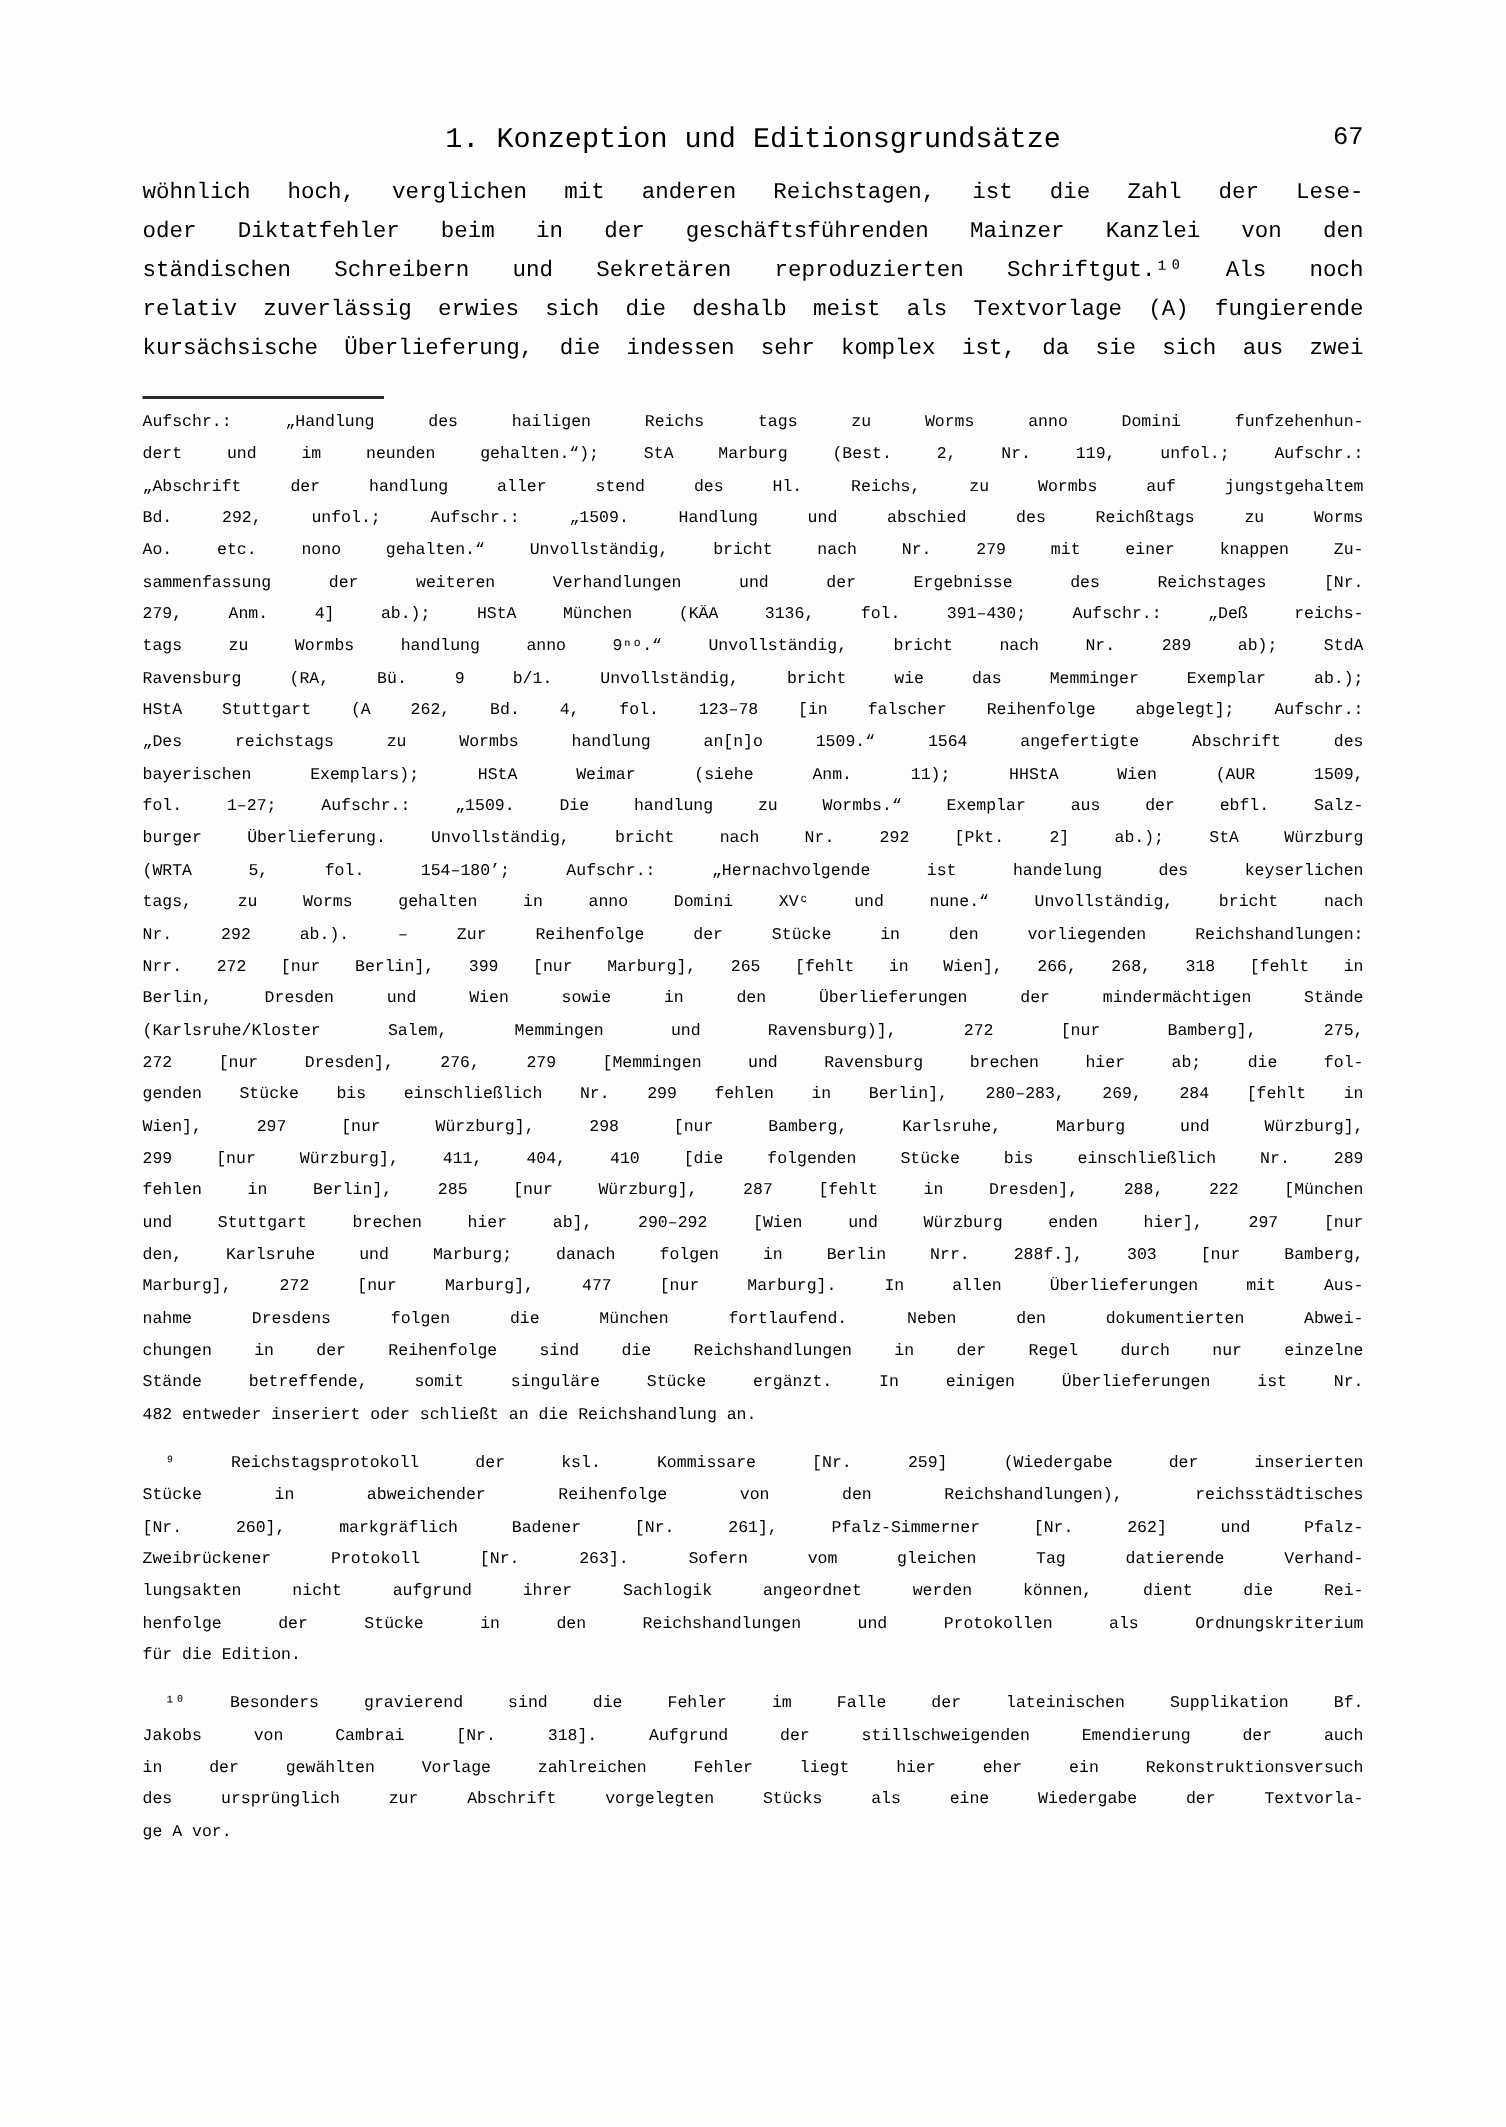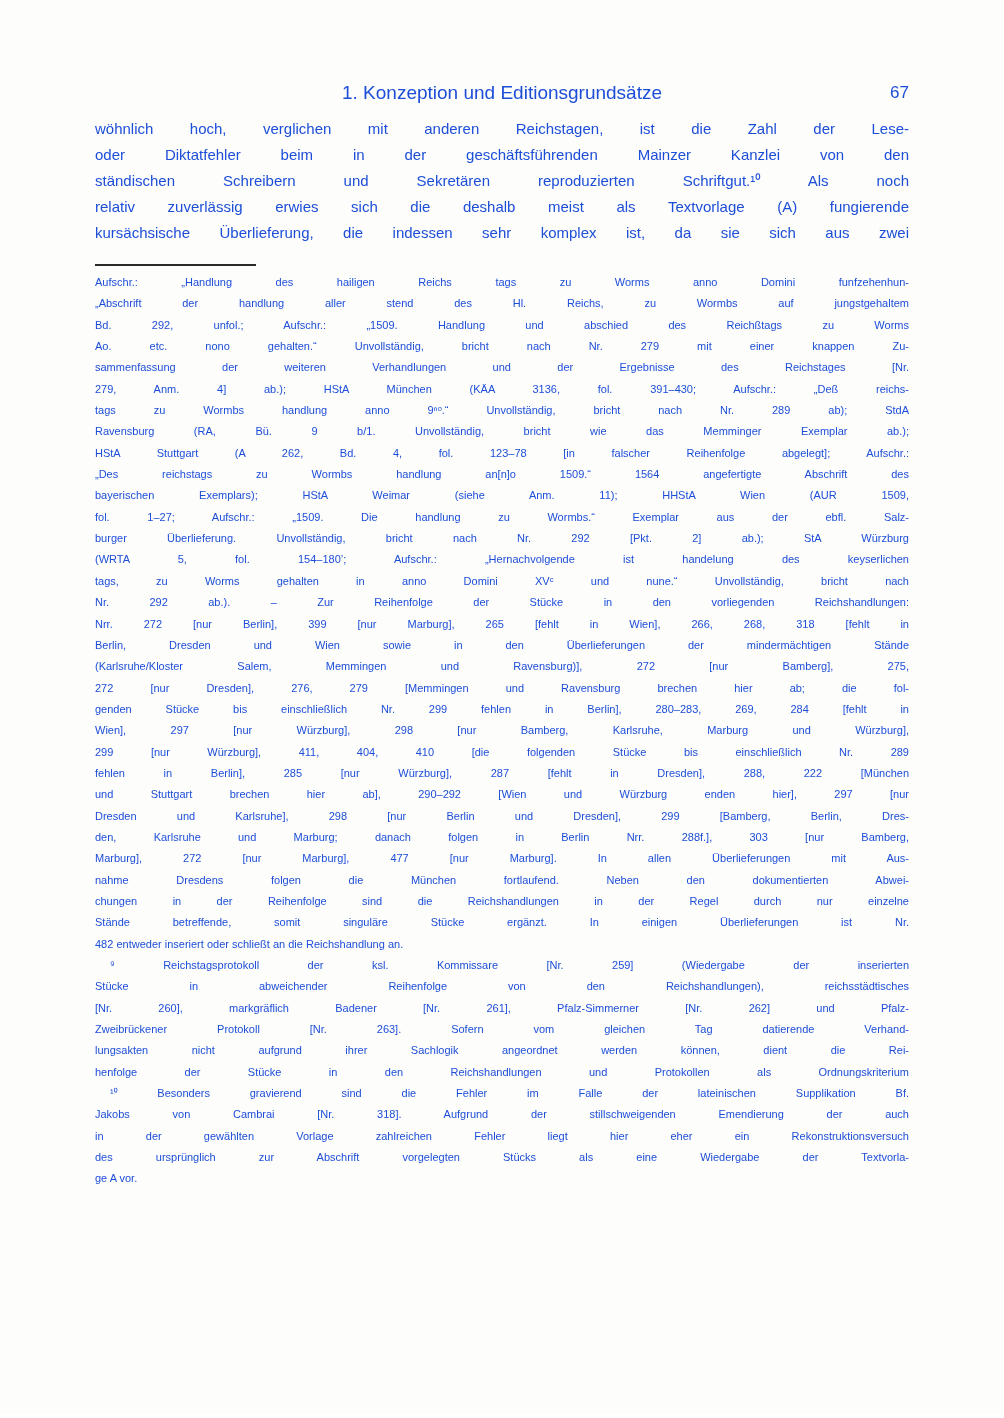--- a/index.html
+++ b/index.html
@@ -5,22 +5,22 @@
   html, body {
     margin: 0;
     padding: 0;
     background: #ffffff;
   }
   .page {
     position: relative;
     width: 1004px;
     height: 1414px;
     background: #fdfdfc;
-    color: #1d4ed8;
-    font-family: Liberation Sans, sans-serif;
+    color: #000000;
+    font-family: Liberation Mono, monospace;
     overflow: hidden;
   }
   .running-header {
     position: absolute;
     top: 80px;
     left: 95px;
     width: 814px;
     height: 26px;
     font-size: 19px;
     line-height: 26px;
@@ -68,20 +68,21 @@
     font-size: 11px;
     line-height: 21.35px;
     text-align: justify;
     text-align-last: justify;
   }
   .fline.end {
     text-align-last: left;
   }
   .fline.indent {
     text-indent: 15px;
+    margin-top: 11px;
   }
 </style>
 </head>
 <body>
 
 <div class="page">
 
   <header class="running-header">
     <span class="rh-title">1. Konzeption und Editionsgrundsätze</span>
     <span class="rh-num">67</span>
@@ -92,20 +93,21 @@
       <div class="bline">oder Diktatfehler beim in der geschäftsführenden Mainzer Kanzlei von den</div>
       <div class="bline">ständischen Schreibern und Sekretären reproduzierten Schriftgut.¹⁰ Als noch</div>
       <div class="bline">relativ zuverlässig erwies sich die deshalb meist als Textvorlage (A) fungierende</div>
       <div class="bline">kursächsische Überlieferung, die indessen sehr komplex ist, da sie sich aus zwei</div>
     </main>
 
   <div class="footnote-rule"></div>
 
   <section class="footnotes">
       <div class="fline">Aufschr.: „Handlung des hailigen Reichs tags zu Worms anno Domini funfzehenhun-</div>
+      <div class="fline">dert und im neunden gehalten.“); StA Marburg (Best. 2, Nr. 119, unfol.; Aufschr.:</div>
       <div class="fline">„Abschrift der handlung aller stend des Hl. Reichs, zu Wormbs auf jungstgehaltem</div>
       <div class="fline">Bd. 292, unfol.; Aufschr.: „1509. Handlung und abschied des Reichßtags zu Worms</div>
       <div class="fline">Ao. etc. nono gehalten.“ Unvollständig, bricht nach Nr. 279 mit einer knappen Zu-</div>
       <div class="fline">sammenfassung der weiteren Verhandlungen und der Ergebnisse des Reichstages [Nr.</div>
       <div class="fline">279, Anm. 4] ab.); HStA München (KÄA 3136, fol. 391–430; Aufschr.: „Deß reichs-</div>
       <div class="fline">tags zu Wormbs handlung anno 9ⁿᵒ.“ Unvollständig, bricht nach Nr. 289 ab); StdA</div>
       <div class="fline">Ravensburg (RA, Bü. 9 b/1. Unvollständig, bricht wie das Memminger Exemplar ab.);</div>
       <div class="fline">HStA Stuttgart (A 262, Bd. 4, fol. 123–78 [in falscher Reihenfolge abgelegt]; Aufschr.:</div>
       <div class="fline">„Des reichstags zu Wormbs handlung an[n]o 1509.“ 1564 angefertigte Abschrift des</div>
       <div class="fline">bayerischen Exemplars); HStA Weimar (siehe Anm. 11); HHStA Wien (AUR 1509,</div>
@@ -116,33 +118,33 @@
       <div class="fline">Nr. 292 ab.). – Zur Reihenfolge der Stücke in den vorliegenden Reichshandlungen:</div>
       <div class="fline">Nrr. 272 [nur Berlin], 399 [nur Marburg], 265 [fehlt in Wien], 266, 268, 318 [fehlt in</div>
       <div class="fline">Berlin, Dresden und Wien sowie in den Überlieferungen der mindermächtigen Stände</div>
       <div class="fline">(Karlsruhe/Kloster Salem, Memmingen und Ravensburg)], 272 [nur Bamberg], 275,</div>
       <div class="fline">272 [nur Dresden], 276, 279 [Memmingen und Ravensburg brechen hier ab; die fol-</div>
       <div class="fline">genden Stücke bis einschließlich Nr. 299 fehlen in Berlin], 280–283, 269, 284 [fehlt in</div>
       <div class="fline">Wien], 297 [nur Würzburg], 298 [nur Bamberg, Karlsruhe, Marburg und Würzburg],</div>
       <div class="fline">299 [nur Würzburg], 411, 404, 410 [die folgenden Stücke bis einschließlich Nr. 289</div>
       <div class="fline">fehlen in Berlin], 285 [nur Würzburg], 287 [fehlt in Dresden], 288, 222 [München</div>
       <div class="fline">und Stuttgart brechen hier ab], 290–292 [Wien und Würzburg enden hier], 297 [nur</div>
-      <div class="fline">Dresden und Karlsruhe], 298 [nur Berlin und Dresden], 299 [Bamberg, Berlin, Dres-</div>
       <div class="fline">den, Karlsruhe und Marburg; danach folgen in Berlin Nrr. 288f.], 303 [nur Bamberg,</div>
       <div class="fline">Marburg], 272 [nur Marburg], 477 [nur Marburg]. In allen Überlieferungen mit Aus-</div>
       <div class="fline">nahme Dresdens folgen die München fortlaufend. Neben den dokumentierten Abwei-</div>
       <div class="fline">chungen in der Reihenfolge sind die Reichshandlungen in der Regel durch nur einzelne</div>
       <div class="fline">Stände betreffende, somit singuläre Stücke ergänzt. In einigen Überlieferungen ist Nr.</div>
       <div class="fline end">482 entweder inseriert oder schließt an die Reichshandlung an.</div>
       <div class="fline indent">⁹ Reichstagsprotokoll der ksl. Kommissare [Nr. 259] (Wiedergabe der inserierten</div>
       <div class="fline">Stücke in abweichender Reihenfolge von den Reichshandlungen), reichsstädtisches</div>
       <div class="fline">[Nr. 260], markgräflich Badener [Nr. 261], Pfalz-Simmerner [Nr. 262] und Pfalz-</div>
       <div class="fline">Zweibrückener Protokoll [Nr. 263]. Sofern vom gleichen Tag datierende Verhand-</div>
       <div class="fline">lungsakten nicht aufgrund ihrer Sachlogik angeordnet werden können, dient die Rei-</div>
       <div class="fline">henfolge der Stücke in den Reichshandlungen und Protokollen als Ordnungskriterium</div>
+      <div class="fline end">für die Edition.</div>
       <div class="fline indent">¹⁰ Besonders gravierend sind die Fehler im Falle der lateinischen Supplikation Bf.</div>
       <div class="fline">Jakobs von Cambrai [Nr. 318]. Aufgrund der stillschweigenden Emendierung der auch</div>
       <div class="fline">in der gewählten Vorlage zahlreichen Fehler liegt hier eher ein Rekonstruktionsversuch</div>
       <div class="fline">des ursprünglich zur Abschrift vorgelegten Stücks als eine Wiedergabe der Textvorla-</div>
       <div class="fline end">ge A vor.</div>
     </section>
 
 </div>
 
 </body></html>

